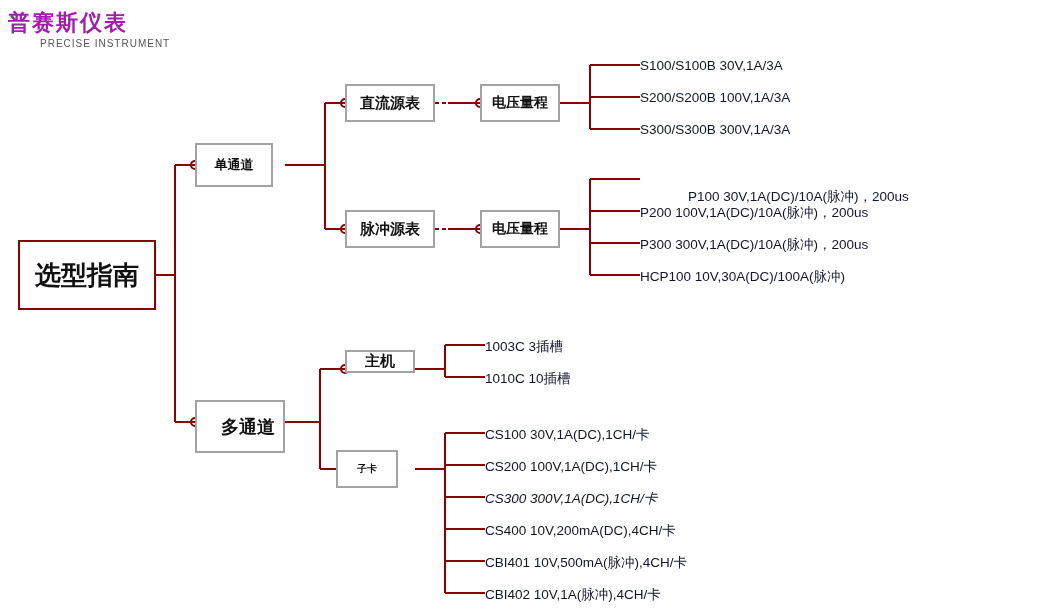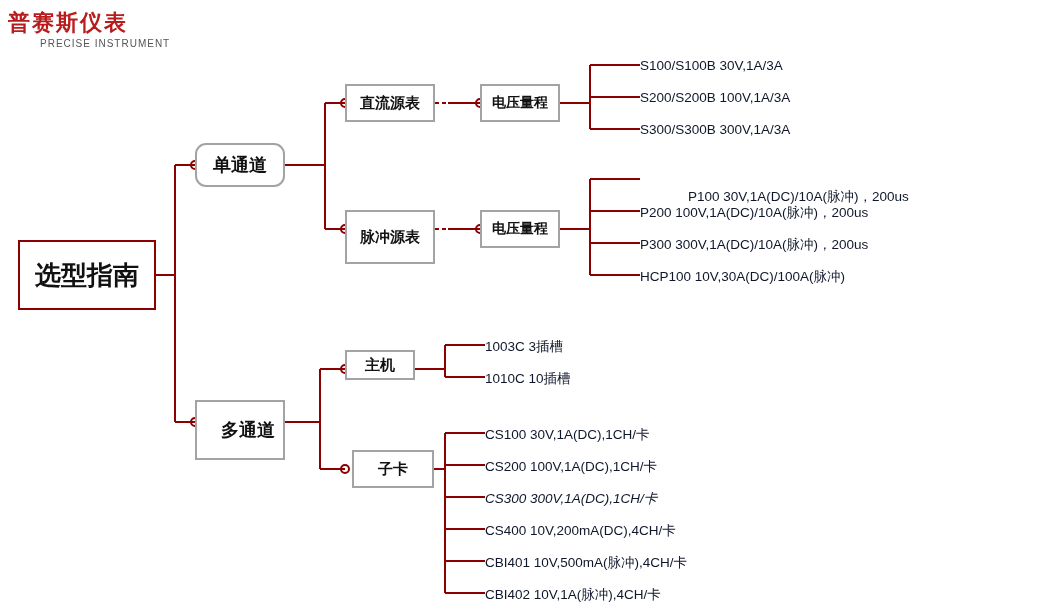--- a/index.html
+++ b/index.html
@@ -16,21 +16,21 @@
     .logo-area {
       position: absolute;
       top: 8px;
       left: 8px;
       display: flex;
       flex-direction: column;
     }
     .logo-text-cn {
       font-size: 22px;
       font-weight: bold;
-      color: #b91c1c;
+      color: #a21caf;
       letter-spacing: 2px;
     }
     .logo-text-en {
       font-size: 10px;
       color: #555;
       letter-spacing: 1px;
       margin-left: 32px;
     }
 
     
@@ -157,37 +157,37 @@
   <line x1="445" y1="497" x2="485" y2="497" stroke="#8b0000" stroke-width="2"></line>
   <line x1="445" y1="529" x2="485" y2="529" stroke="#8b0000" stroke-width="2"></line>
   <line x1="445" y1="561" x2="485" y2="561" stroke="#8b0000" stroke-width="2"></line>
   <line x1="445" y1="593" x2="485" y2="593" stroke="#8b0000" stroke-width="2"></line>
 </svg>
 
 <div class="node-root">
   <span>选型指南</span>
 </div>
 
-<div class="node-box" style="top:143px;left:195px;width:90px;height:44px;font-size:18px;border-radius:11px;">
+<div class="node-box" style="top:143px;left:195px;width:78px;height:44px;font-size:13px;">
   <span>单通道</span>
 </div>
-<div class="node-box" style="top:400px;left:195px;width:90px;height:60px;font-size:18px;padding-left:16px;">
+<div class="node-box" style="top:400px;left:195px;width:90px;height:53px;font-size:18px;padding-left:16px;">
   <span>多通道</span>
 </div>
 
 <div class="node-box" style="top:84px;left:345px;width:90px;height:38px;font-size:15px;">
   <span>直流源表</span>
 </div>
-<div class="node-box" style="top:210px;left:345px;width:90px;height:54px;font-size:15px;">
+<div class="node-box" style="top:210px;left:345px;width:90px;height:38px;font-size:15px;">
   <span>脉冲源表</span>
 </div>
-<div class="node-box" style="top:350px;left:345px;width:70px;height:30px;font-size:15px;">
+<div class="node-box" style="top:350px;left:345px;width:70px;height:23px;font-size:15px;">
   <span>主机</span>
 </div>
-<div class="node-box" style="top:450px;left:352px;width:82px;height:38px;font-size:15px;">
+<div class="node-box" style="top:450px;left:336px;width:62px;height:38px;font-size:10px;">
   <span>子卡</span>
 </div>
 
 <div class="node-box" style="top:84px;left:480px;width:80px;height:38px;font-size:14px;">
   <span>电压量程</span>
 </div>
 <div class="node-box" style="top:210px;left:480px;width:80px;height:38px;font-size:14px;">
   <span>电压量程</span>
 </div>
 

